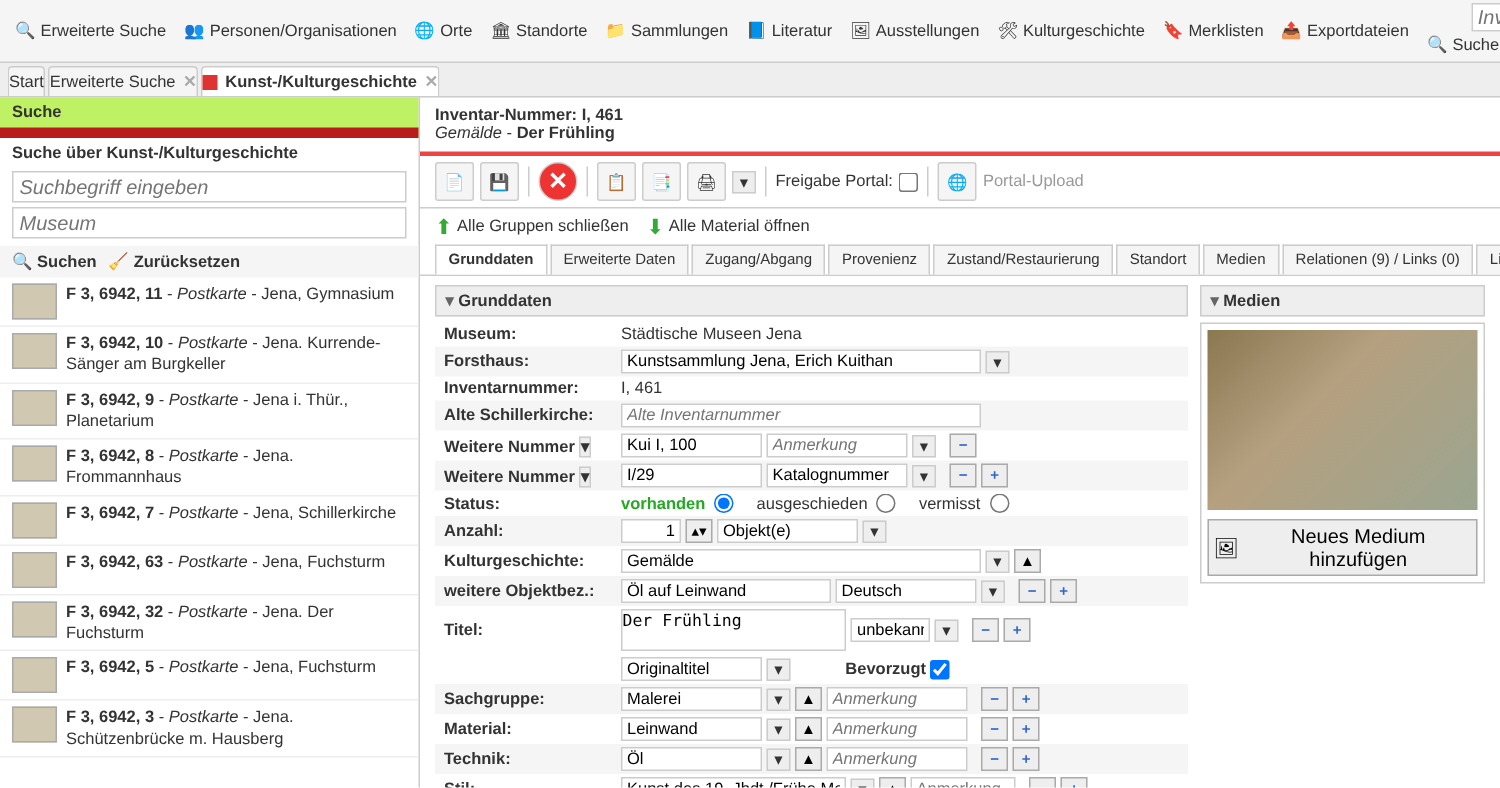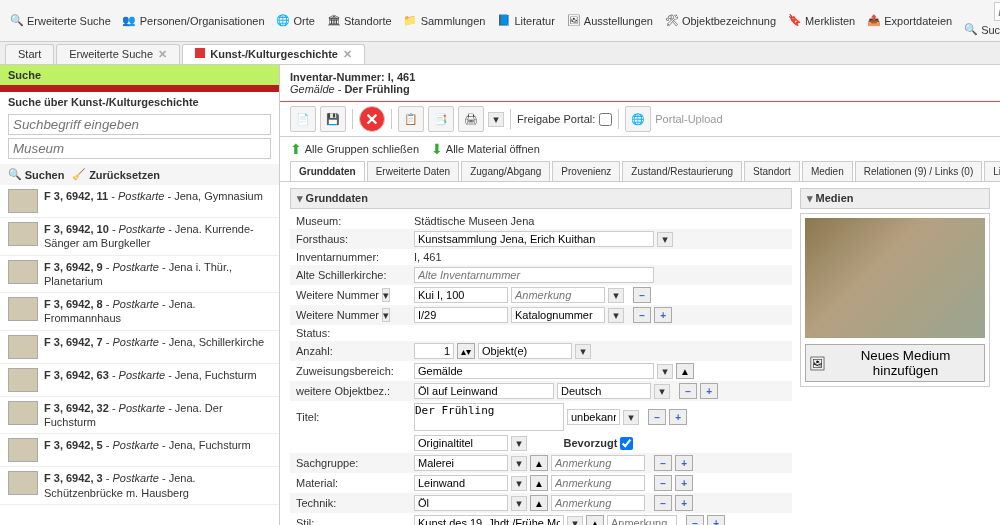--- a/index.html
+++ b/index.html
@@ -3,61 +3,61 @@
 <meta charset="utf-8">
 <style>
 * { box-sizing: border-box; margin: 0; padding: 0; }
 body { font-family: Arial, sans-serif; font-size: 11px; color: #333; background: #fff; width: 1000px; height: 525px; overflow: hidden; }
 .topbar { display: flex; align-items: center; background: #f5f5f5; border-bottom: 1px solid #ccc; padding: 2px 5px; gap: 2px; }
 .topbar-item { display: flex; align-items: center; gap: 3px; padding: 2px 5px; cursor: pointer; white-space: nowrap; }
 .ico { width: 14px; height: 14px; display: inline-block; vertical-align: middle; }
 .search-inv { flex: 1; text-align: right; }
 .search-inv input { width: 60px; font-style: italic; color: #999; border: 1px solid #ccc; padding: 1px 3px; }
 .tabrow { display: flex; background: #eee; border-bottom: 1px solid #ccc; padding: 2px 5px 0; gap: 2px; }
-.tab { padding: 3px 12px; background: #f5f5f5; border: 1px solid #ccc; border-bottom: none; display: flex; gap: 5px; cursor: pointer; border-radius: 3px 3px 0 0; }
+.tab { padding: 3px 0; background: #f5f5f5; border: 1px solid #ccc; border-bottom: none; display: flex; align-items: center; gap: 5px; cursor: pointer; border-radius: 3px 3px 0 0; }
 .tab.active { background: #fff; font-weight: bold; }
 .close-x { color: #aaa; font-weight: bold; cursor: pointer; }
 .red-sq { width: 10px; height: 10px; background: #d33; display: inline-block; }
 .main { display: flex; height: calc(100% - 44px); }
 .left { width: 280px; border-right: 1px solid #ccc; display: flex; flex-direction: column; }
 .panel-hd { font-weight: bold; padding: 4px 8px; background: #bef264; border-bottom: 7px solid #b91c1c; }
 .search-sub { font-weight: bold; padding: 4px 8px; }
 .search-inputs { padding: 2px 8px; }
 .search-inputs input { width: 100%; font-style: italic; color: #999; border: 1px solid #ccc; padding: 2px 4px; margin-bottom: 3px; }
 .search-btns { display: flex; gap: 8px; padding: 4px 8px; background: #f5f5f5; }
 .search-btn { display: flex; align-items: center; gap: 3px; cursor: pointer; font-weight: bold; }
 .result-list { overflow-y: auto; flex: 1; }
 .result-item { display: flex; gap: 6px; padding: 4px 8px; border-bottom: 1px solid #eee; cursor: pointer; }
 .thumb { width: 30px; height: 24px; background: #d0c8b0; border: 1px solid #aaa; flex-shrink: 0; }
 .result-text { flex: 1; line-height: 1.3; }
 .result-text b { font-weight: bold; }
 .result-text i { font-style: italic; }
 .right { flex: 1; display: flex; flex-direction: column; overflow: hidden; }
-.obj-header { padding: 6px 10px; border-bottom: 1px solid #ef4444; }
+.obj-header { padding: 6px 10px; border-bottom: 3px solid #ef4444; }
 .obj-header .line1 { font-weight: bold; }
 .obj-header .line2 i { font-style: italic; }
 .toolbar { display: flex; align-items: center; gap: 4px; padding: 4px 10px; border-bottom: 1px solid #ccc; }
 .tbtn { width: 26px; height: 26px; border: 1px solid #ccc; background: #f5f5f5; display: flex; align-items: center; justify-content: center; cursor: pointer; border-radius: 2px; }
 .tbtn.del { background: #e33; color: #fff; border-radius: 50%; font-weight: bold; font-size: 16px; }
 .sep { width: 1px; height: 20px; background: #ccc; margin: 0 2px; }
 .groups-row { display: flex; gap: 12px; padding: 4px 10px; }
 .group-link { display: flex; align-items: center; gap: 3px; cursor: pointer; }
 .arrow-up { color: #3a3; font-size: 14px; }
 .arrow-dn { color: #3a3; font-size: 14px; }
 .subtabs { display: flex; padding: 0 10px; border-bottom: 1px solid #ccc; gap: 2px; }
 .subtab { padding: 4px 8px; border: 1px solid #ccc; border-bottom: none; background: #f5f5f5; cursor: pointer; white-space: nowrap; font-size: 10px; }
 .subtab.active { background: #fff; font-weight: bold; }
 .content-area { flex: 1; display: flex; gap: 8px; padding: 6px 10px; overflow: hidden; }
 .form-col { flex: 1; overflow-y: auto; }
 .media-col { width: 190px; }
 .section-hd { background: #eee; padding: 3px 6px; font-weight: bold; border: 1px solid #ccc; margin-bottom: 4px; }
 .section-hd::before { content: "▾ "; color: #666; }
 .form-row { display: flex; align-items: center; padding: 2px 0; gap: 4px; }
 .form-row.alt { background: #f5f5f5; }
-.form-label { width: 120px; font-weight: normal; padding-left: 6px; }
+.form-label { width: 120px; font-weight: bold; padding-left: 6px; }
 .form-val { flex: 1; display: flex; align-items: center; gap: 3px; }
 .form-val input, .form-val select { border: 1px solid #ccc; padding: 1px 3px; font-size: 11px; }
 .txt { width: 240px; }
 .txt-sm { width: 94px; }
 .dd { width: 16px; border: 1px solid #ccc; background: #eee; text-align: center; cursor: pointer; }
 .btn-sm { width: 18px; height: 16px; border: 1px solid #aaa; background: #eee; font-size: 10px; }
 .minus { color: #36c; font-weight: bold; }
 .plus { color: #36c; font-weight: bold; }
 .green { color: #2a2; font-weight: bold; }
 .radio { margin-left: 3px; }
@@ -93,21 +93,21 @@
   <div class="topbar-item">
       <span class="ico">📘</span>
       <span>Literatur</span>
     </div>
   <div class="topbar-item">
       <span class="ico">🖼</span>
       <span>Ausstellungen</span>
     </div>
   <div class="topbar-item">
       <span class="ico">🛠</span>
-      <span>Objektbezeichnung</span>
+      <span>Kulturgeschichte</span>
     </div>
   <div class="topbar-item">
       <span class="ico">🔖</span>
       <span>Merklisten</span>
     </div>
   <div class="topbar-item">
       <span class="ico">📤</span>
       <span>Exportdateien</span>
     </div>
   <div class="search-inv">
@@ -278,32 +278,33 @@
         <div class="form-row">
             <div class="form-label"><span>Weitere Nummer</span> <span class="dd">▾</span></div>
             <div class="form-val"><input class="txt-sm" value="Kui I, 100" style=""><input class="txt-sm" style="font-style: italic; color: rgb(153, 153, 153);" placeholder="Anmerkung"><span class="dd">▾</span>&nbsp;<button class="btn-sm minus">−</button></div>
           </div>
         <div class="form-row alt">
             <div class="form-label"><span>Weitere Nummer</span> <span class="dd">▾</span></div>
             <div class="form-val"><input class="txt-sm" value="I/29" style=""><input class="txt-sm" value="Katalognummer" style=""><span class="dd">▾</span>&nbsp;<button class="btn-sm minus">−</button> <button class="btn-sm plus">+</button></div>
           </div>
         <div class="form-row">
             <div class="form-label">Status:</div>
+            <div class="form-val"><span class="green">vorhanden</span><input type="radio" class="radio" checked="" style="">&nbsp;&nbsp;&nbsp;<span>ausgeschieden</span><input type="radio" class="radio" style="">&nbsp;&nbsp;&nbsp;<span>vermisst</span><input type="radio" class="radio" style=""></div>
           </div>
         <div class="form-row alt">
             <div class="form-label">Anzahl:</div>
             <div class="form-val">
               <input style="width: 40px; text-align: right;" value="1">
               <button class="btn-sm">▴▾</button>
               <input class="txt-sm" value="Objekt(e)" style="">
               <span class="dd">▾</span>
             </div>
           </div>
         <div class="form-row">
-            <div class="form-label">Zuweisungsbereich:</div>
+            <div class="form-label">Kulturgeschichte:</div>
             <div class="form-val">
               <input class="txt" value="Gemälde" style="">
               <span class="dd">▾</span> 
               <button class="btn-sm">▲</button>
             </div>
           </div>
         <div class="form-row alt">
             <div class="form-label">weitere Objektbez.:</div>
             <div class="form-val"><input class="txt-sm" style="width: 140px;" value="Öl auf Leinwand"><input class="txt-sm" value="Deutsch" style=""><span class="dd">▾</span>&nbsp;<button class="btn-sm minus">−</button> <button class="btn-sm plus">+</button></div>
           </div>

